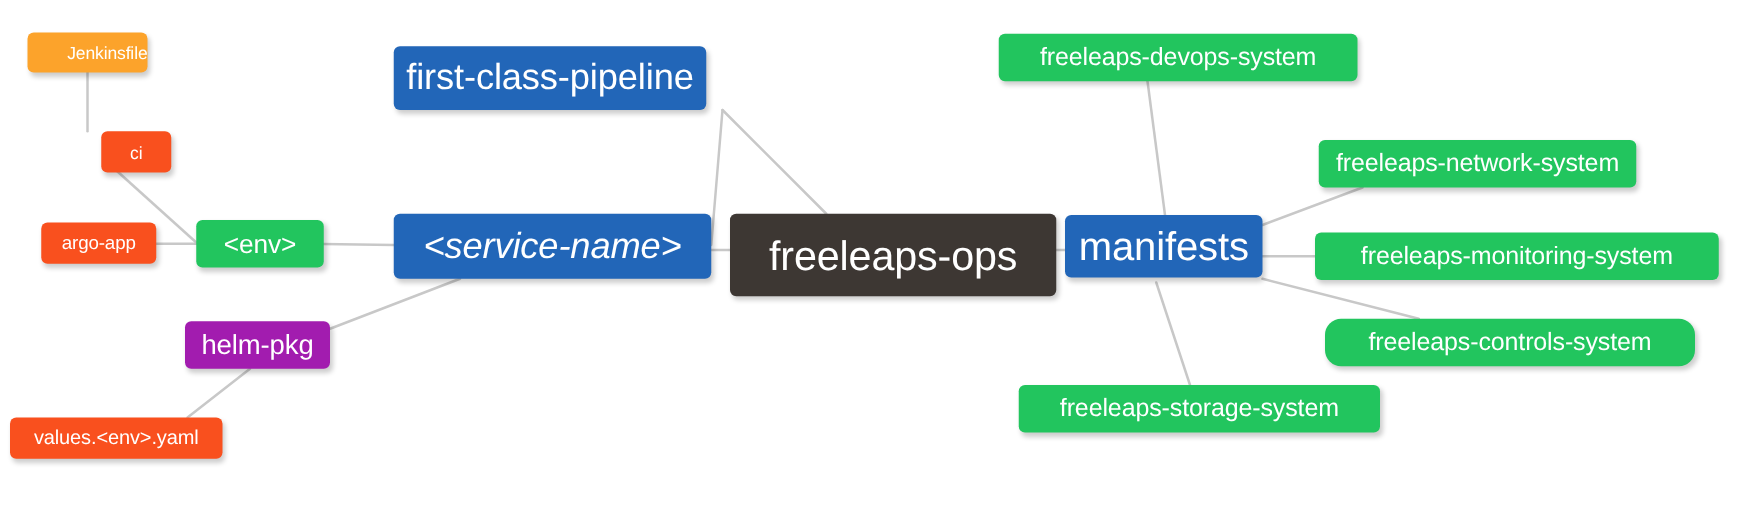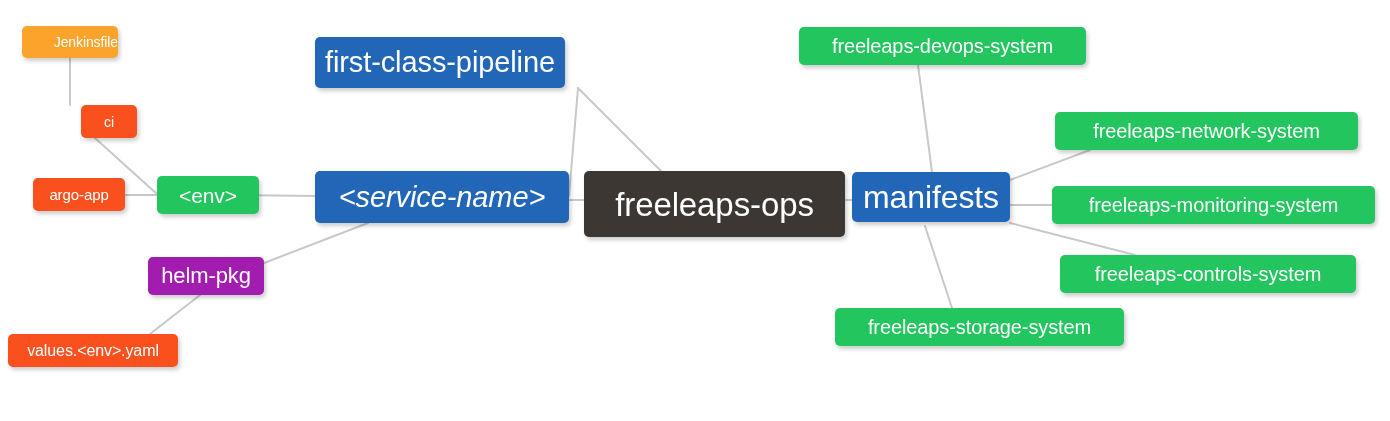--- a/index.html
+++ b/index.html
@@ -90,26 +90,26 @@
       </div>
       <div class="node" style="left: 584px; top: 171px; width: 261px; height: 66px; background: rgb(61, 55, 51); font-size: 33px;">
         <span class="node-label">freeleaps-ops</span>
       </div>
       <div class="node" style="left: 852px; top: 172px; width: 158px; height: 50px; background: rgb(34, 102, 184); font-size: 32px;">
         <span class="node-label">manifests</span>
       </div>
       <div class="node" style="left: 799px; top: 27px; width: 287px; height: 38px; background: rgb(34, 197, 94); font-size: 20px;">
         <span class="node-label">freeleaps-devops-system</span>
       </div>
-      <div class="node" style="left: 1055px; top: 112px; width: 303px; height: 38px; background: rgb(34, 197, 94); font-size: 20px;">
+      <div class="node" style="left: 1055px; top: 112px; width: 254px; height: 38px; background: rgb(34, 197, 94); font-size: 20px;">
         <span class="node-label">freeleaps-network-system</span>
       </div>
       <div class="node" style="left: 1052px; top: 186px; width: 323px; height: 38px; background: rgb(34, 197, 94); font-size: 20px;">
         <span class="node-label">freeleaps-monitoring-system</span>
       </div>
-      <div class="node" style="left: 1060px; top: 255px; width: 296px; height: 38px; background: rgb(34, 197, 94); font-size: 20px;">
+      <div class="node" style="left: 1060px; top: 255px; width: 296px; height: 38px; background: rgb(34, 197, 94); font-size: 20px; border-radius: 13px;">
         <span class="node-label">freeleaps-controls-system</span>
       </div>
-      <div class="node" style="left: 815px; top: 308px; width: 289px; height: 38px; background: rgb(34, 197, 94); font-size: 20px; margin-left: 20px;">
+      <div class="node" style="left: 815px; top: 308px; width: 289px; height: 38px; background: rgb(34, 197, 94); font-size: 20px;">
         <span class="node-label">freeleaps-storage-system</span>
       </div>
     </div>
 </div>
 
 </body></html>

